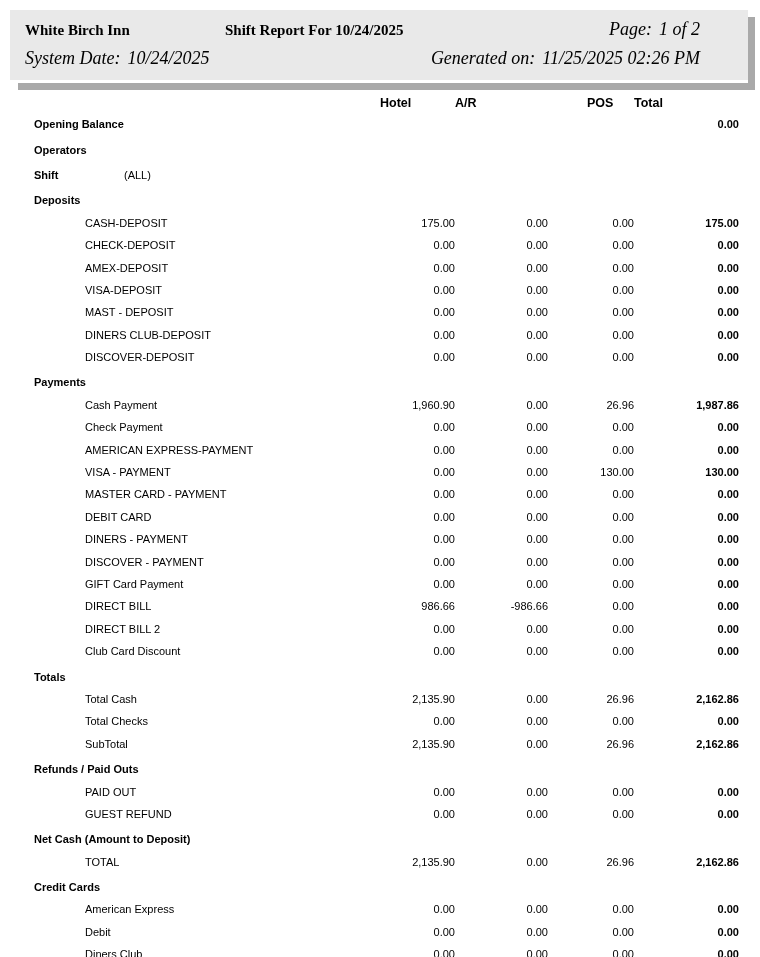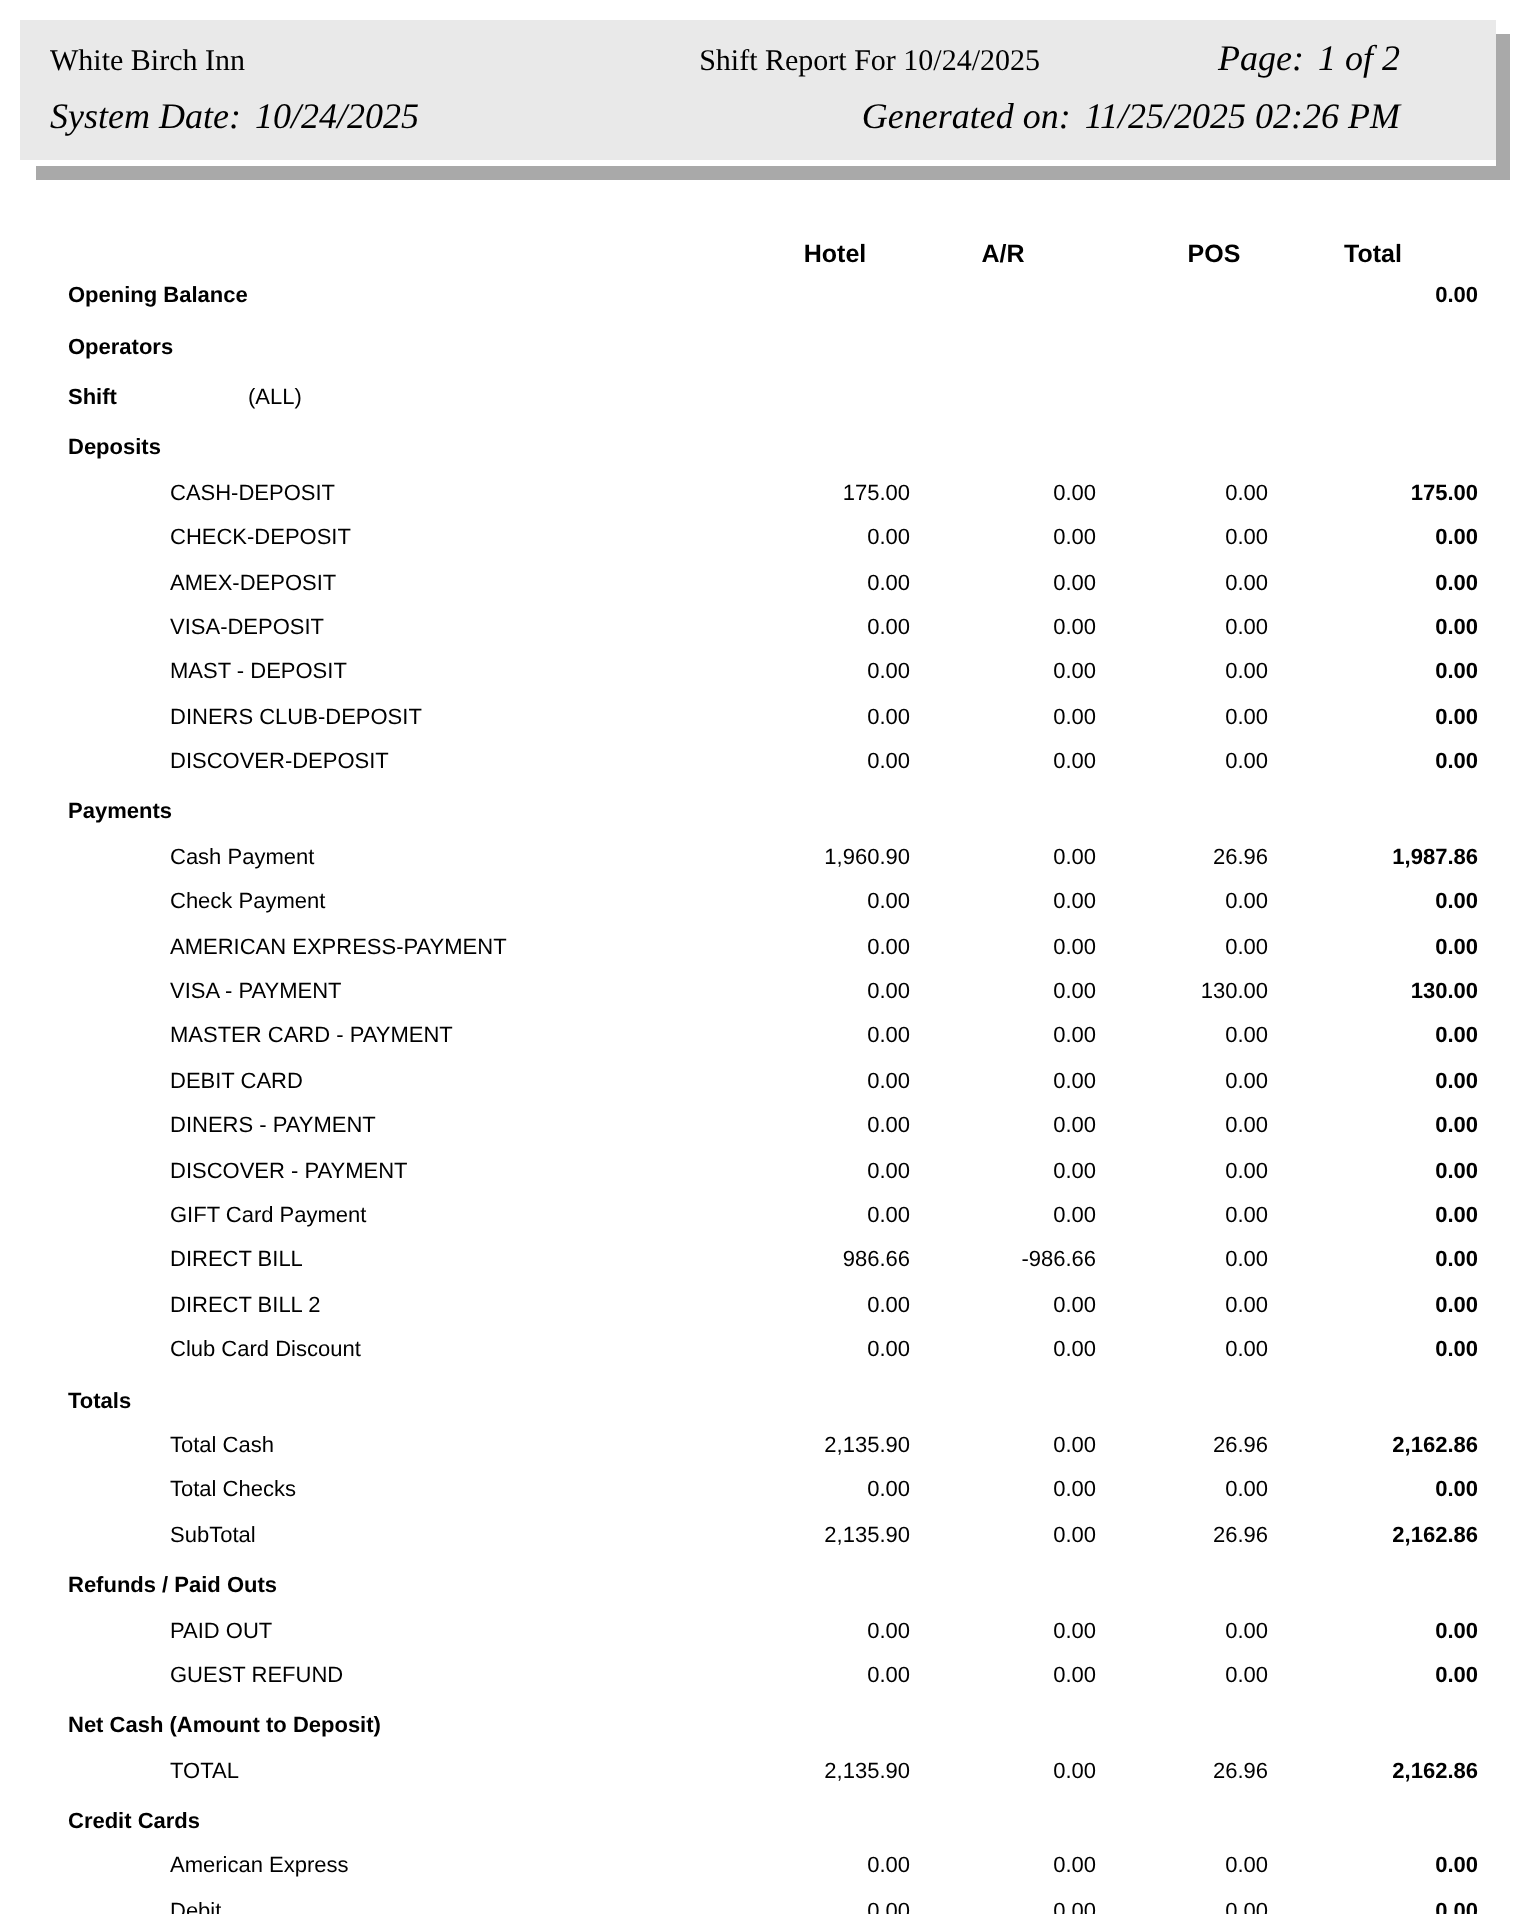--- a/index.html
+++ b/index.html
@@ -20,39 +20,39 @@
     position:absolute; right:-7px; top:7px; bottom:-3px; width:7px;
     background:#a9a9a9;
   }
   .ph-shadow-bottom {
     position:absolute; left:8px; right:-7px; bottom:-10px; height:7px;
     background:#a9a9a9;
   }
   .ph-row { display:flex; align-items:baseline; }
   .serif-bold {
     font-family:"Liberation Serif", serif;
-    font-weight:normal; font-size:15px;
+    font-weight:bold; font-size:15px;
   }
   .serif-italic {
     font-family:"Liberation Serif", serif;
     font-style:italic; font-size:18px;
   }
   .hotel-name { width:200px; }
-  .report-title { flex:1; text-align:right; }
+  .report-title { flex:1; text-align:left; }
   .page-info { width:180px; text-align:right; }
   .ph-row2 { margin-top:8px; justify-content:space-between;gap:24px; }
   .lbl-gap { margin-right:7px; }
   
   .columns-header {
     display:grid;
     grid-template-columns:380px 75px 93px 86px 105px;
     margin:16px 0 2px 0;
     font-weight:bold; font-size:12.5px;
   }
-  .columns-header .num { text-align:center;margin-top:24px; }
+  .columns-header .num { text-align:left; }
   .columns-header .pos-pad { padding-right:7px;padding-left:39px; }
   .row {
     display:grid;
     grid-template-columns:380px 75px 93px 86px 105px;
     height:22.4px;
     align-items:center;
   }
   .section-row { margin-top:3px; }
   .label-cell { white-space:nowrap; overflow:hidden; }
   .section-label-cell { padding-left:34px; font-weight:bold; }

